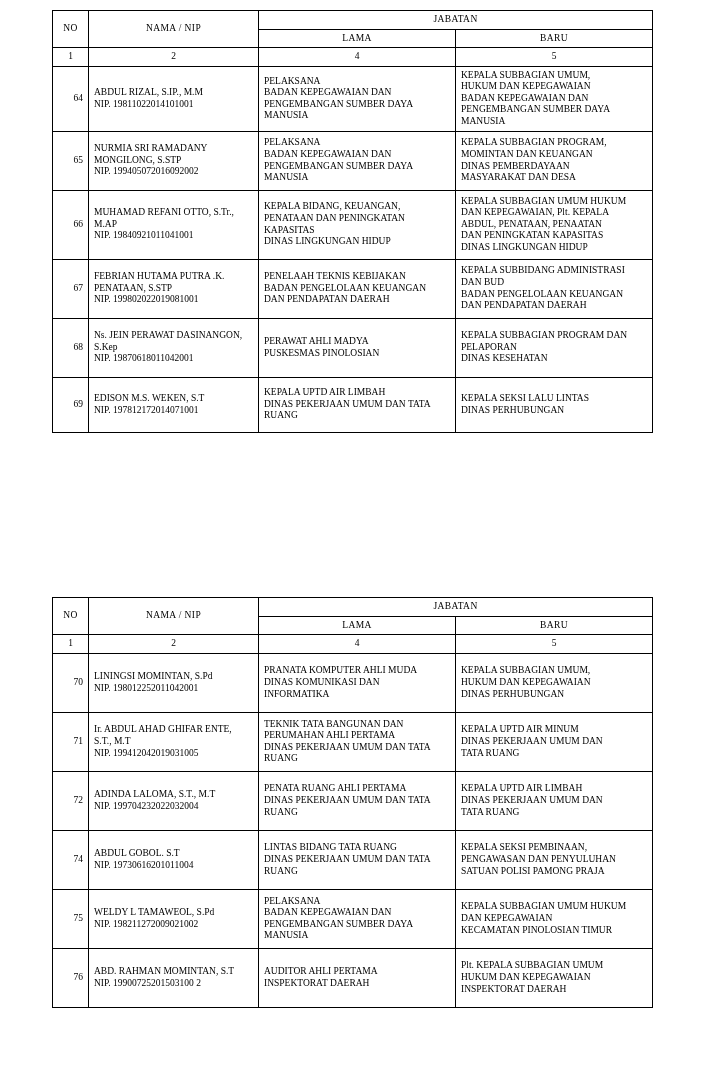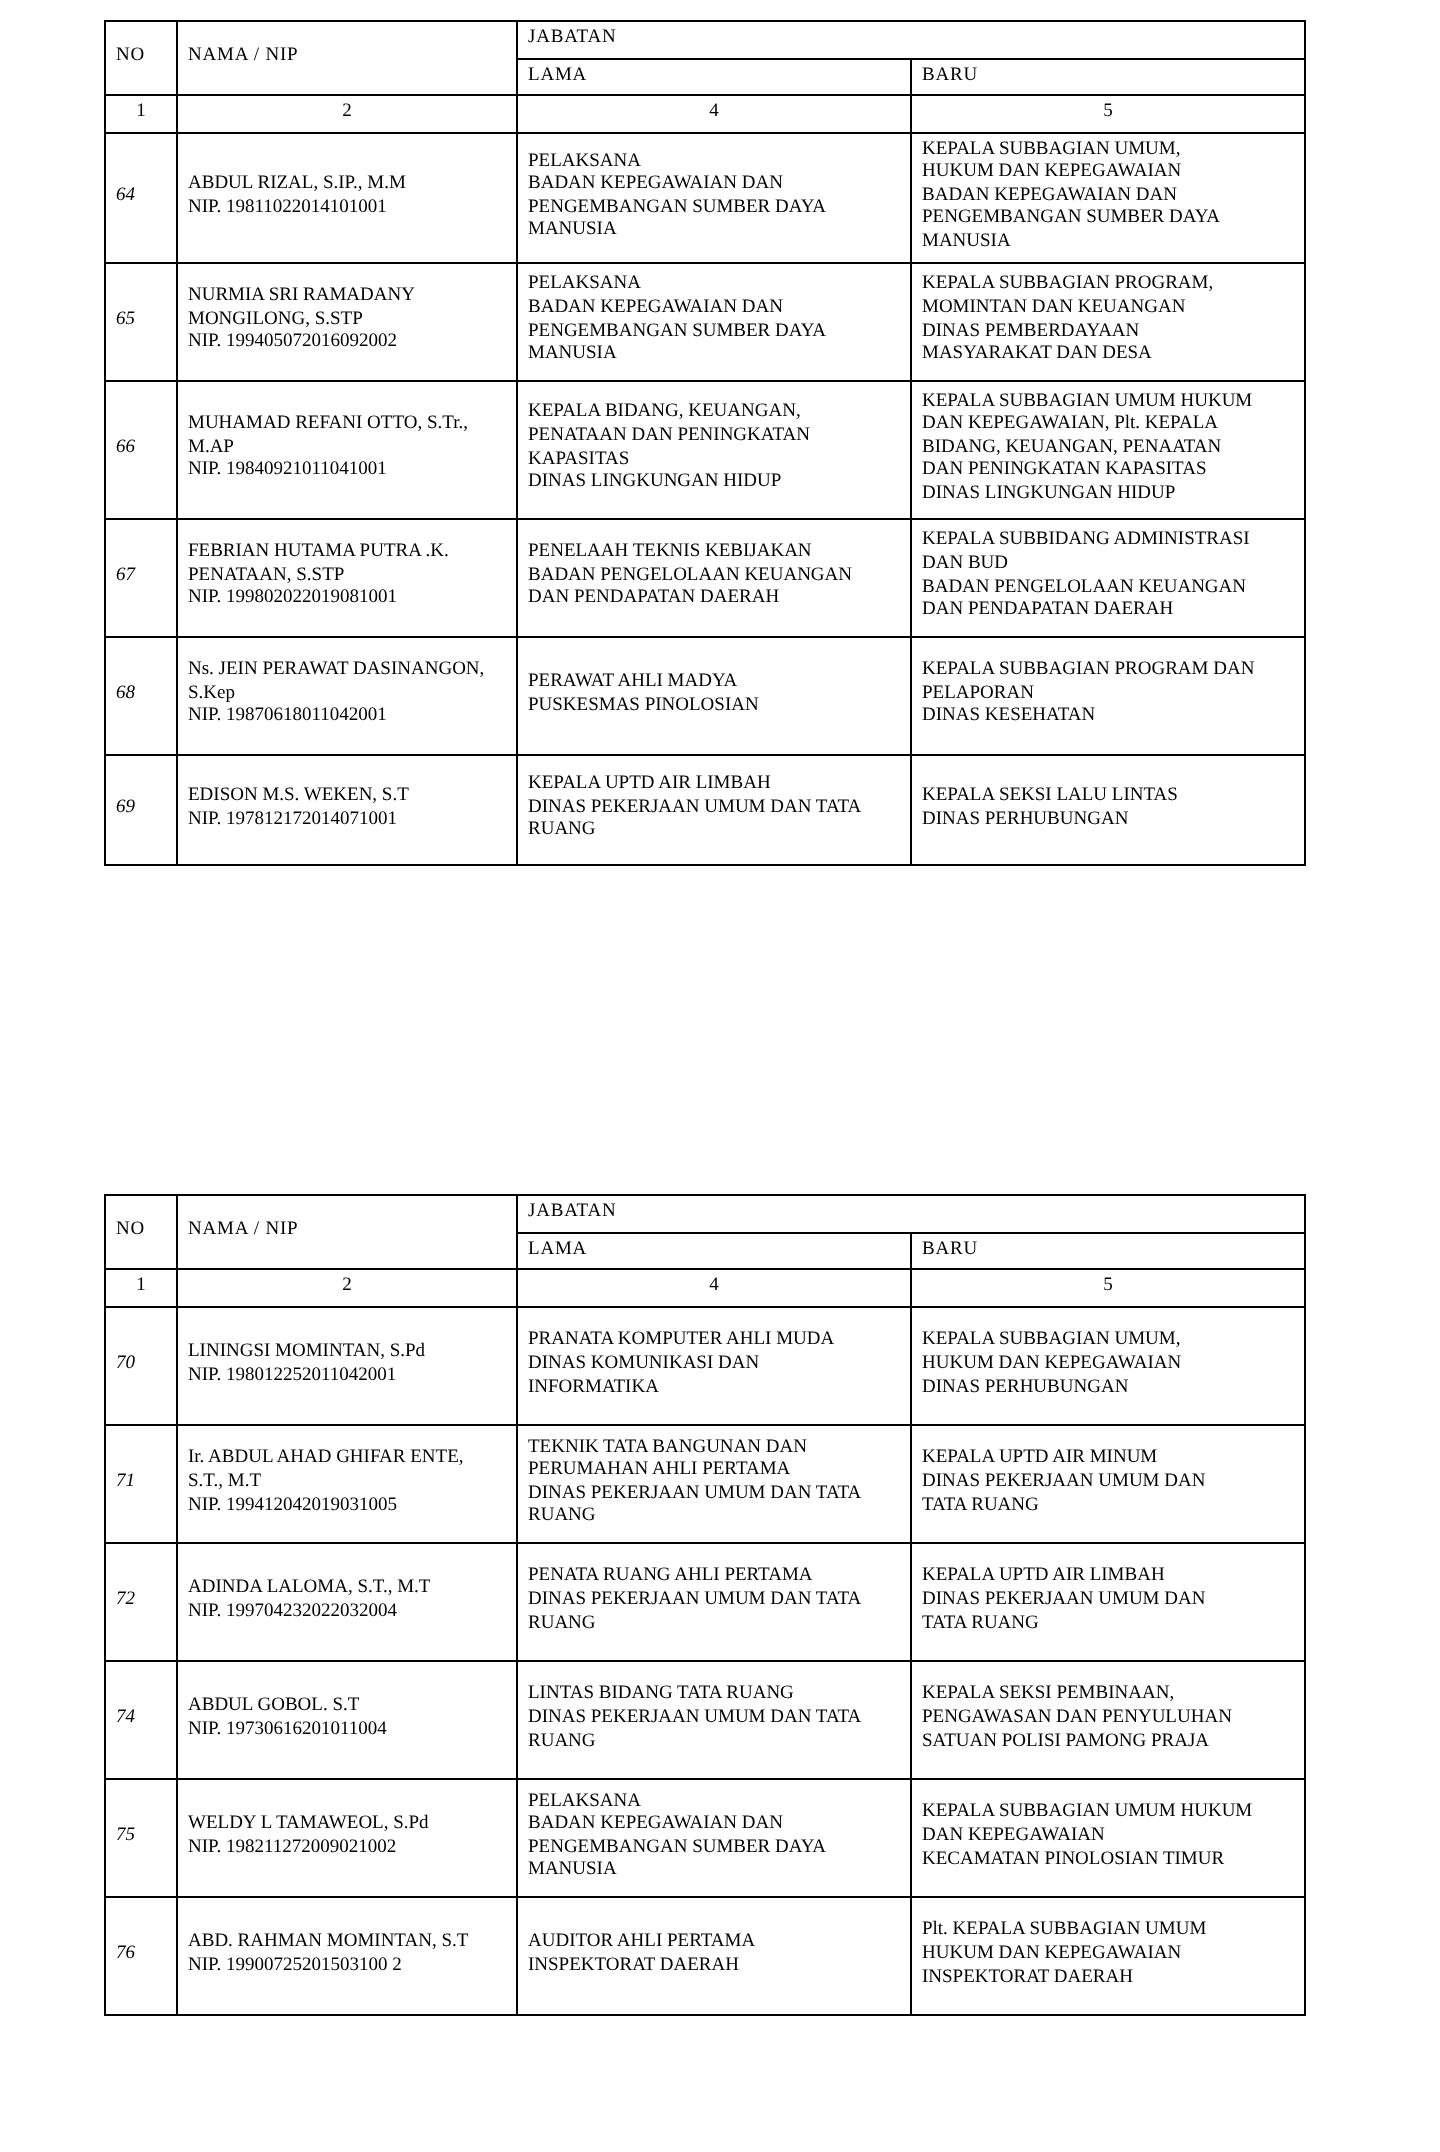--- a/index.html
+++ b/index.html
@@ -37,42 +37,41 @@
   table.doc-table td, table.doc-table th {
     border: 1px solid #000000;
     vertical-align: top;
     padding: 3px 5px;
     font-size: 9.5px;
     line-height: 1.22;
     font-family: "Liberation Serif", serif;
     font-weight: normal;
   }
   .hdr-cell {
-    text-align: left;
+    text-align: center;
     vertical-align: middle !important;
     font-size: 10px;
     letter-spacing: 0.4px;
   }
   .numrow td {
     text-align: center;
     font-size: 9.5px;
     padding: 0px 2px;
     line-height: 1.25;
     vertical-align: middle !important;
   }
   .col-no { width: 36px; }
   .col-nama { width: 170px; }
   .col-lama { width: 197px; }
   .col-baru { width: 197px; }
 
   td.cell-no {
-    text-align: left;
+    text-align: right;
     vertical-align: middle !important;
     font-size: 10px;
-    font-style: italic;
   }
   td.cell-nama {
     vertical-align: middle !important;
     font-size: 9.4px;
   }
   td.cell-jab {
     vertical-align: middle !important;
     font-size: 9.4px;
     text-transform: none;
   }
@@ -165,21 +164,21 @@
           </td>
           <td class="cell-jab">
             <span class="line">KEPALA BIDANG, KEUANGAN,</span>
             <span class="line">PENATAAN DAN PENINGKATAN</span>
             <span class="line">KAPASITAS</span>
             <span class="line">DINAS LINGKUNGAN HIDUP</span>
           </td>
           <td class="cell-jab">
             <span class="line">KEPALA SUBBAGIAN UMUM HUKUM</span>
             <span class="line">DAN KEPEGAWAIAN, Plt. KEPALA</span>
-            <span class="line">BIDANG, KEUANGAN, PENAATAN</span>
+            <span class="line">ABDUL, PENATAAN, PENAATAN</span>
             <span class="line">DAN PENINGKATAN KAPASITAS</span>
             <span class="line">DINAS LINGKUNGAN HIDUP</span>
           </td>
         </tr>
 
         <tr class="row-h4">
           <td class="cell-no">67</td>
           <td class="cell-nama">
             <span class="line">FEBRIAN HUTAMA PUTRA .K.</span>
             <span class="line">PENATAAN, S.STP</span>

